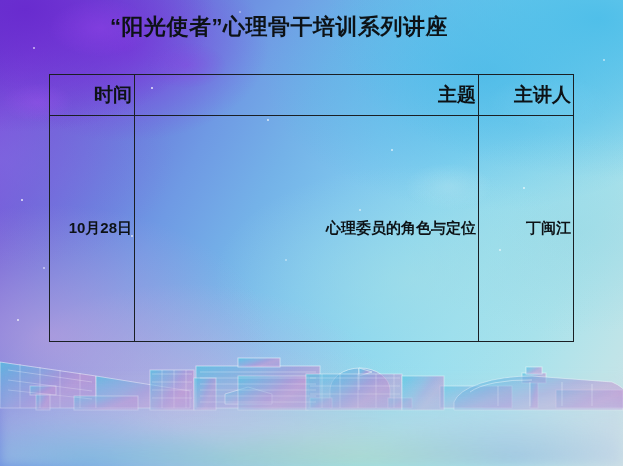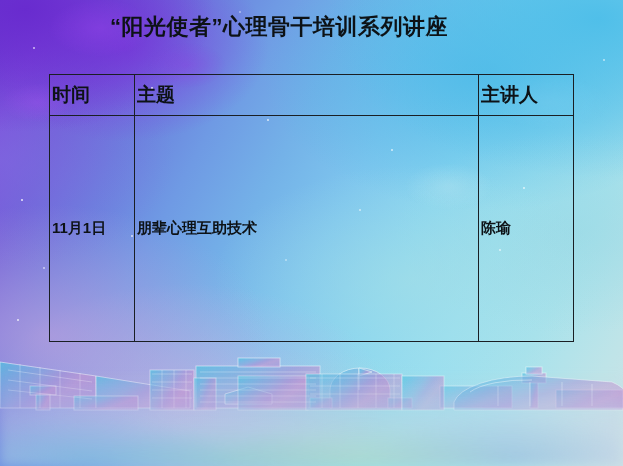--- a/index.html
+++ b/index.html
@@ -96,21 +96,21 @@
   }
 
   
   .sched{
     position:absolute; left:49px; top:74px;
     width:524px; height:268px;
     border-collapse:collapse; table-layout:fixed;
   }
   .sched td, .sched th{
     border:1.6px solid #1a1f24;
-    text-align:left; vertical-align:middle;
+    text-align:right; vertical-align:middle;
     color:#0d1216; background:transparent;
     padding:0 2px;
   }
   .col-time   { width:85px; }
   .col-topic  { width:344px; }
   .col-speaker{ width:95px; }
 
   .sched thead th{ height:41px; font-size:19px; font-weight:bold; }
   .sched tbody tr{ height:57px; }
   .sched tbody tr:last-child{ height:54px; }
@@ -225,18 +225,18 @@
   </colgroup>
   <thead>
     <tr>
       <th>时间</th>
       <th>主题</th>
       <th>主讲人</th>
     </tr>
   </thead>
   <tbody>
     <tr>
-      <td class="cell-time">11月1日</td>
-      <td class="cell-topic">朋辈心理互助技术</td>
-      <td class="cell-speaker">陈瑜</td>
+      <td class="cell-time">10月28日</td>
+      <td class="cell-topic">心理委员的角色与定位</td>
+      <td class="cell-speaker">丁闽江</td>
     </tr>
   </tbody>
 </table>
 
 </body></html>

